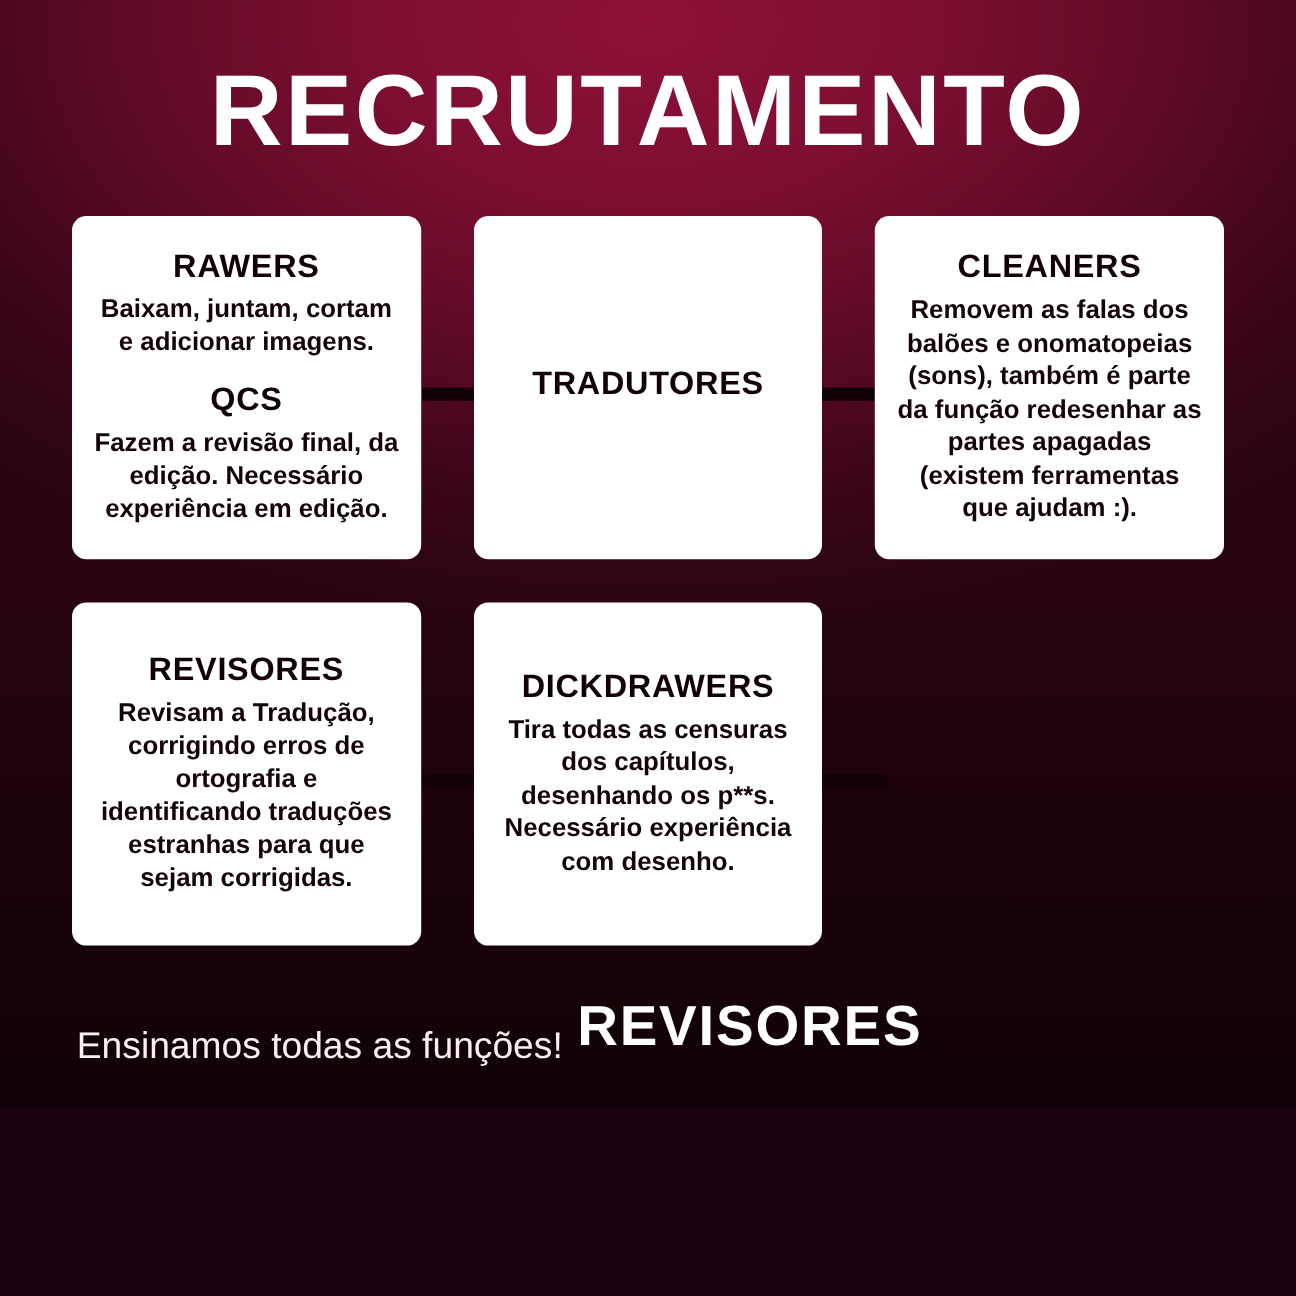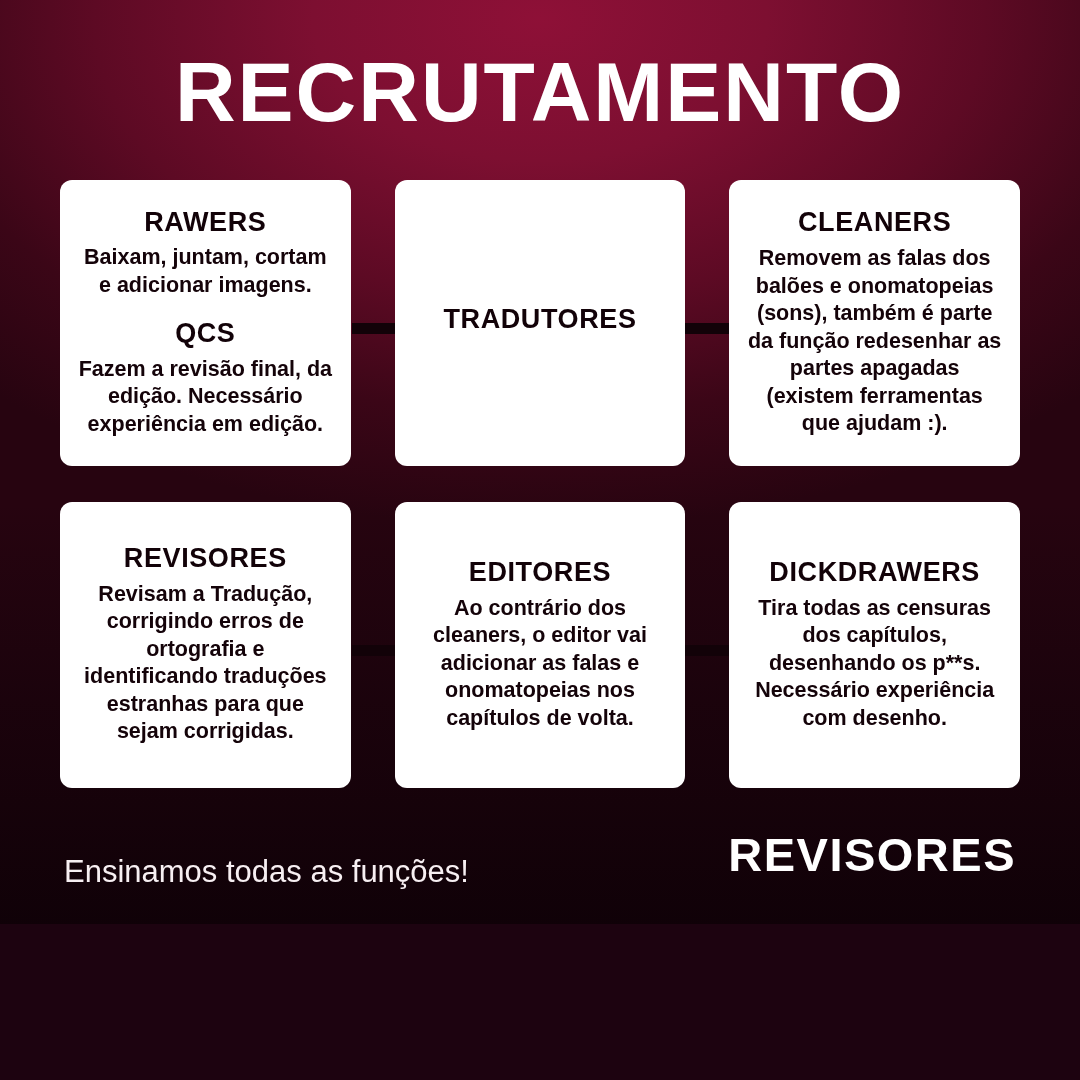--- a/index.html
+++ b/index.html
@@ -106,22 +106,23 @@
     font-size: 21.5px;
     font-weight: bold;
     line-height: 1.28;
   }
   .card-heading.second { margin-top: 20px; }
 
   .footer {
     margin-top: auto;
     display: flex;
     align-items: flex-end;
-    justify-content: space-between;
+    justify-content: flex-start;
     padding: 0 4px 4px 4px;
+    gap: 12px;
   }
   .footer-left {
     display: flex;
     flex-direction: column;
     gap: 16px;
   }
   .footer-line {
     color: #f7eff2;
     font-size: 31px;
     font-weight: 400;
@@ -168,24 +169,20 @@
       <div class="card">
         <div class="card-heading">CLEANERS</div>
         <div class="card-body">Removem as falas dos balões e onomatopeias (sons), também é parte da função redesenhar as partes apagadas (existem ferramentas que ajudam :).</div>
       </div>
 
       <div class="card">
         <div class="card-heading">REVISORES</div>
         <div class="card-body">Revisam a Tradução, corrigindo erros de ortografia e identificando traduções estranhas para que sejam corrigidas.</div>
       </div>
 
-      <div class="card">
-        <div class="card-heading">EDITORES</div>
-        <div class="card-body">Ao contrário dos cleaners, o editor vai adicionar as falas e onomatopeias nos capítulos de volta.</div>
-      </div>
 
       <div class="card">
         <div class="card-heading">DICKDRAWERS</div>
         <div class="card-body">Tira todas as censuras dos capítulos, desenhando os p**s. Necessário experiência com desenho.</div>
       </div>
 
     </div>
 
     <div class="footer">
       <div class="footer-left">

